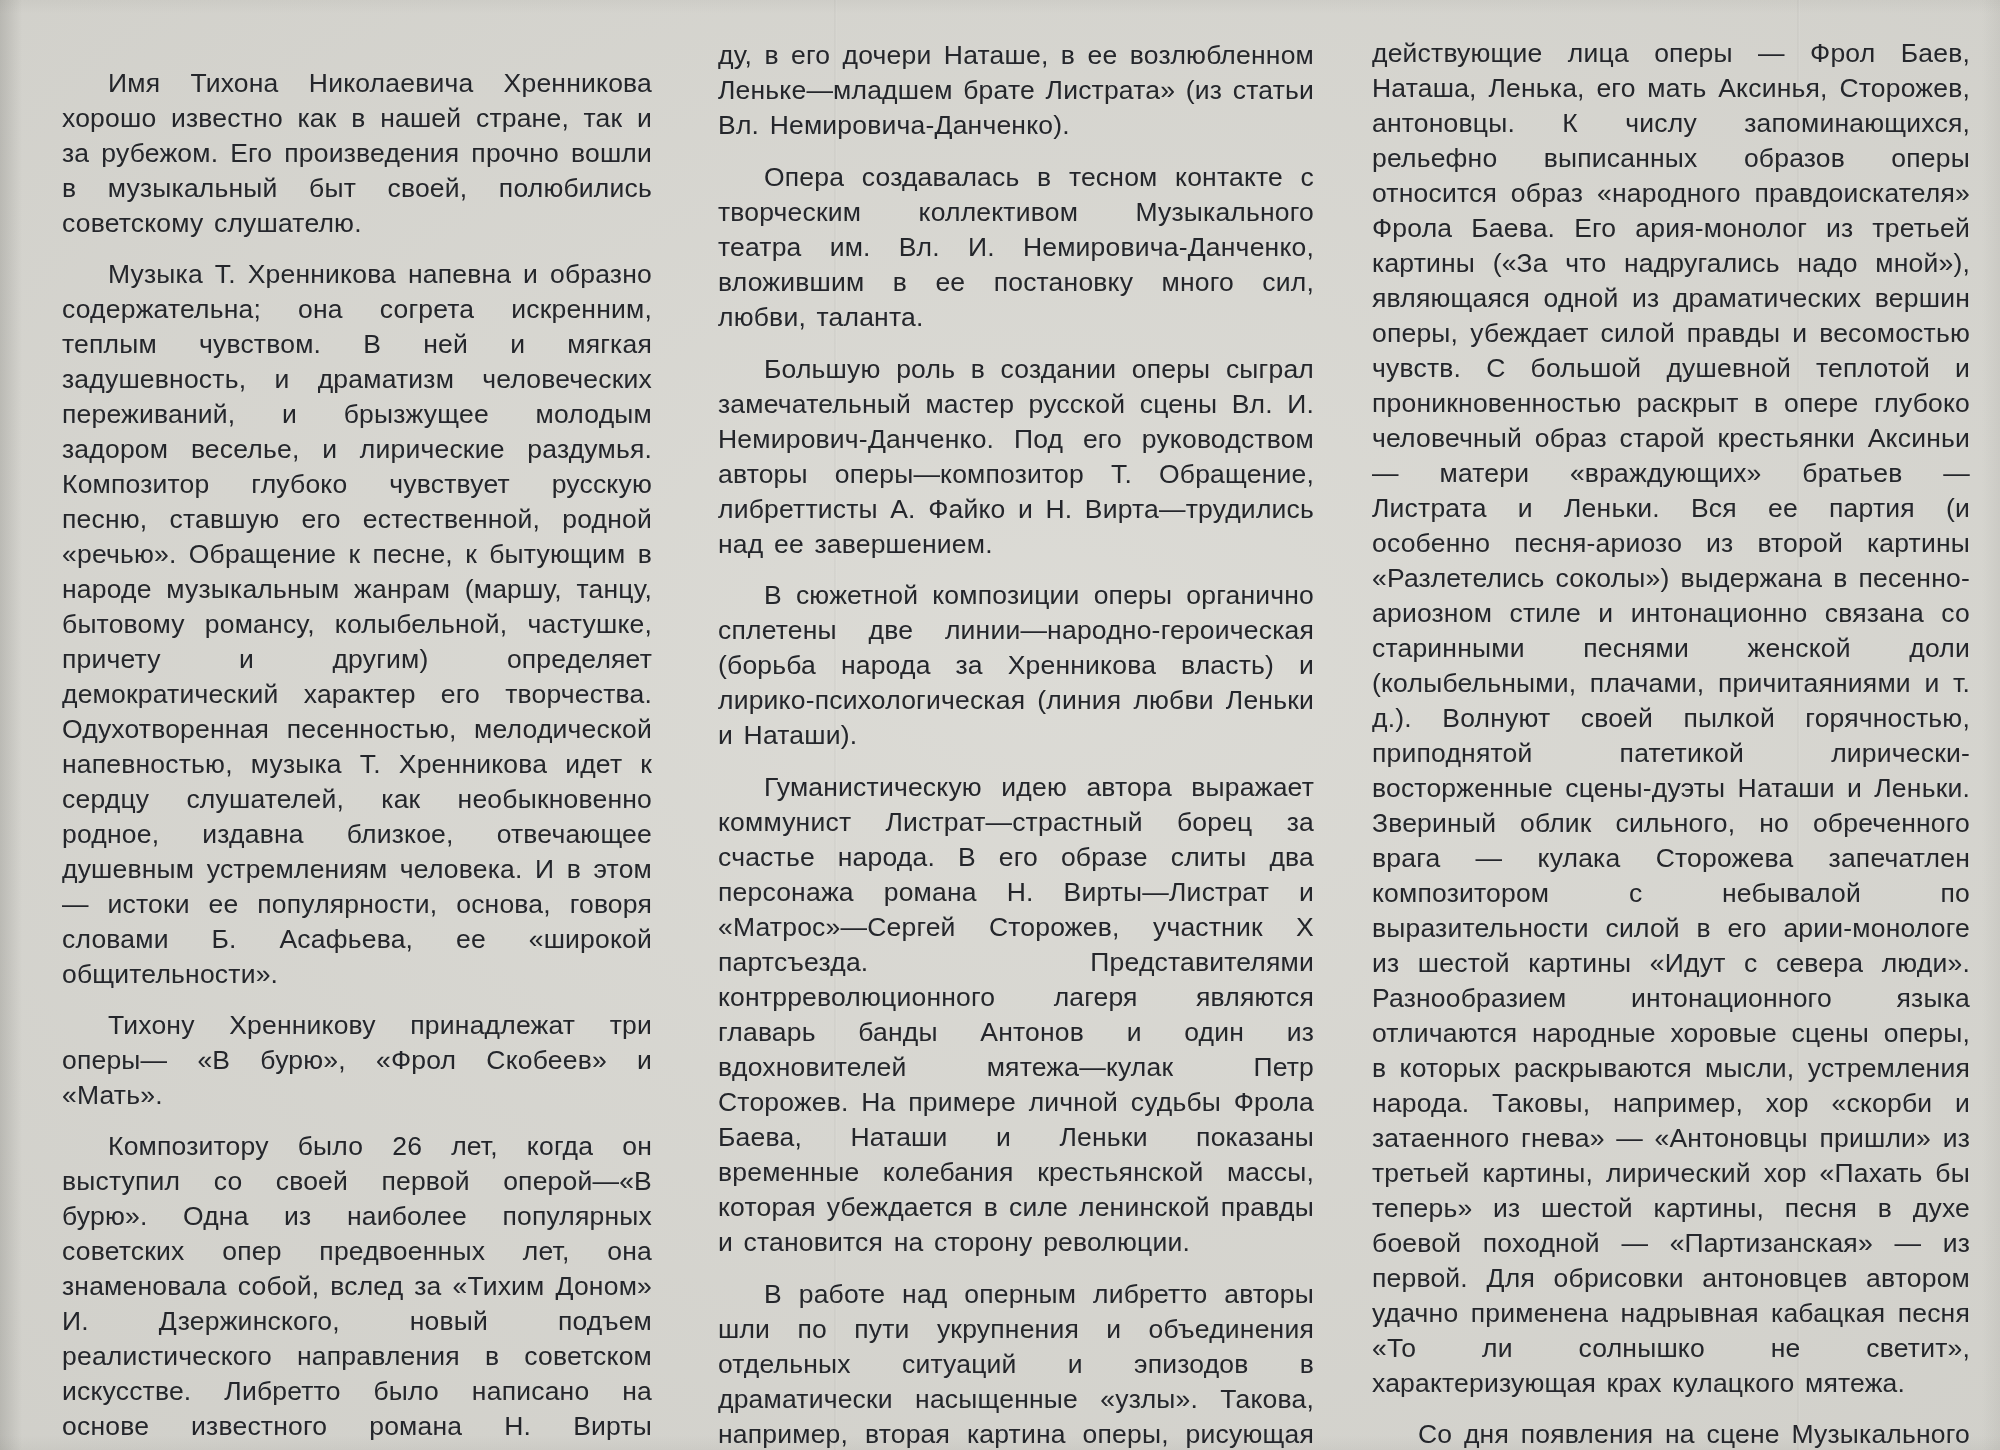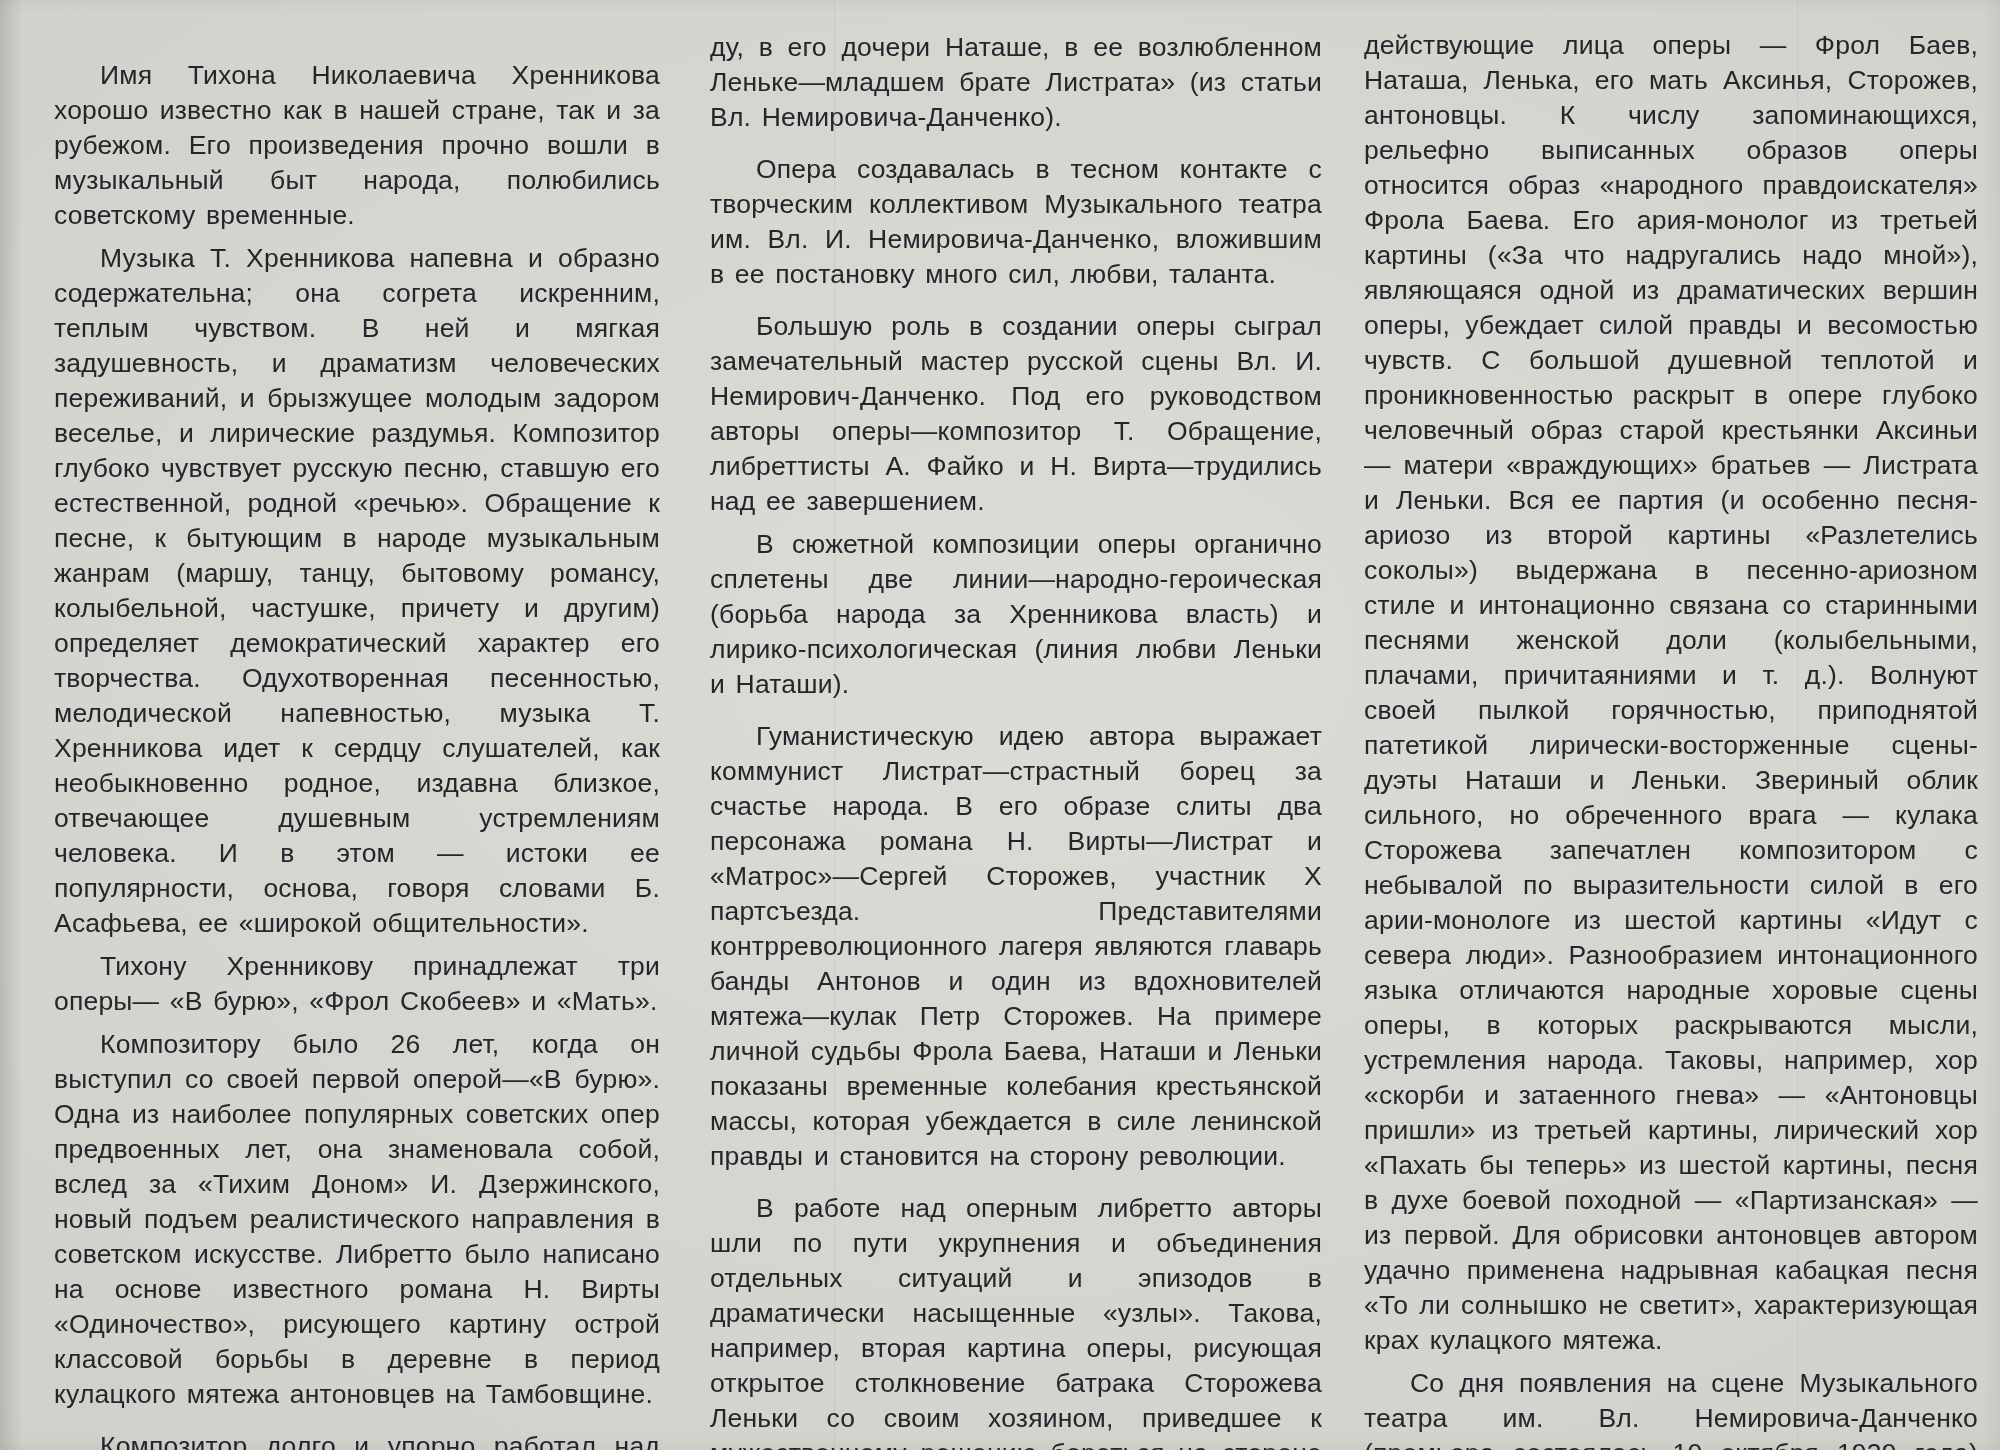--- a/index.html
+++ b/index.html
@@ -37,33 +37,33 @@
     font-size:26.5px;
     line-height:35px;
     letter-spacing:0.2px;
     word-spacing:3px;
     font-weight:500;
   }
   .col-1{left:46px;  top:50px; width:622px;}
   .col-2{left:702px; top:22px; width:628px;}
   .col-3{left:1356px;top:20px; width:630px;}
 
-  .column p{margin:8px;}
+  .column p{margin:16px;}
   .column p.indent{text-indent:46px;}
   .column p.space-before{margin-top:17px;}
 </style>
 </head>
 <body>
 
 <div class="paper-texture"></div>
 <div class="crease c1"></div>
 <div class="crease c2"></div>
 
 <div class="column col-1">
-    <p class="indent">Имя Тихона Николаевича Хренникова хорошо известно как в нашей стране, так и за рубежом. Его произведения прочно вошли в музыкальный быт народа, полюбились советскому временные.</p>
+    <p class="indent">Имя Тихона Николаевича Хренникова хорошо известно как в нашей стране, так и за рубежом. Его произведения прочно вошли в музыкальный быт своей, полюбились советскому слушателю.</p>
     <p class="indent">Музыка Т. Хренникова напевна и образно содержательна; она согрета искренним, теплым чувством. В ней и мягкая задушевность, и драматизм человеческих переживаний, и брызжущее молодым задором веселье, и лирические раздумья. Композитор глубоко чувствует русскую песню, ставшую его естественной, родной «речью». Обращение к песне, к бытующим в народе музыкальным жанрам (маршу, танцу, бытовому романсу, колыбельной, частушке, причету и другим) определяет демократический характер его творчества. Одухотворенная песенностью, мелодической напевностью, музыка Т. Хренникова идет к сердцу слушателей, как необыкновенно родное, издавна близкое, отвечающее душевным устремлениям человека. И в этом — истоки ее популярности, основа, говоря словами Б. Асафьева, ее «широкой общительности».</p>
     <p class="indent">Тихону Хренникову принадлежат три оперы— «В бурю», «Фрол Скобеев» и «Мать».</p>
     <p class="indent">Композитору было 26 лет, когда он выступил со своей первой оперой—«В бурю». Одна из наиболее популярных советских опер предвоенных лет, она знаменовала собой, вслед за «Тихим Доном» И. Дзержинского, новый подъем реалистического направления в советском искусстве. Либретто было написано на основе известного романа Н. Вирты «Одиночество», рисующего картину острой классовой борьбы в деревне в период кулацкого мятежа антоновцев на Тамбовщине.</p>
     <p class="indent space-before">Композитор долго и упорно работал над этим произведением, добиваясь убедительного музыкально-сценического воплощения своего замысла. В 1934 году он закончил первую редакцию оперы. Главным стержнем ее была история любви Леньки и Наташи, показанная на фоне драматических событий гражданской войны. В этом варианте опера называлась «Братья». Автор вскоре осознал ограниченность своего замысла. В новой редакции, завершенной в 1939 году, опера приобрела характер революционно-народной драмы, насыщенной высоким патриотизмом и пронизанной духом революционной романтики. Основной ее идеей, по определению Вл. Немировича-Данченко, становится тема «ленинской большевистской правды». Раскрываясь в волнующих образах, в конфликтном развитии действия, эта идея «искания народом личной и социальной правды» пронизывает собой всю оперу. «Она живет в коммунисте Листрате, в героической фигуре простого крестьянина Фрола Баева, гибнущего за прав-</p>
   </div>
 <div class="column col-2">
     <p>ду, в его дочери Наташе, в ее возлюбленном Леньке—младшем брате Листрата» (из статьи Вл. Немировича-Данченко).</p>
     <p class="indent space-before">Опера создавалась в тесном контакте с творческим коллективом Музыкального театра им. Вл. И. Немировича-Данченко, вложившим в ее постановку много сил, любви, таланта.</p>
     <p class="indent space-before">Большую роль в создании оперы сыграл замечательный мастер русской сцены Вл. И. Немирович-Данченко. Под его руководством авторы оперы—композитор Т. Обращение, либреттисты А. Файко и Н. Вирта—трудились над ее завершением.</p>
     <p class="indent">В сюжетной композиции оперы органично сплетены две линии—народно-героическая (борьба народа за Хренникова власть) и лирико-психологическая (линия любви Леньки и Наташи).</p>

